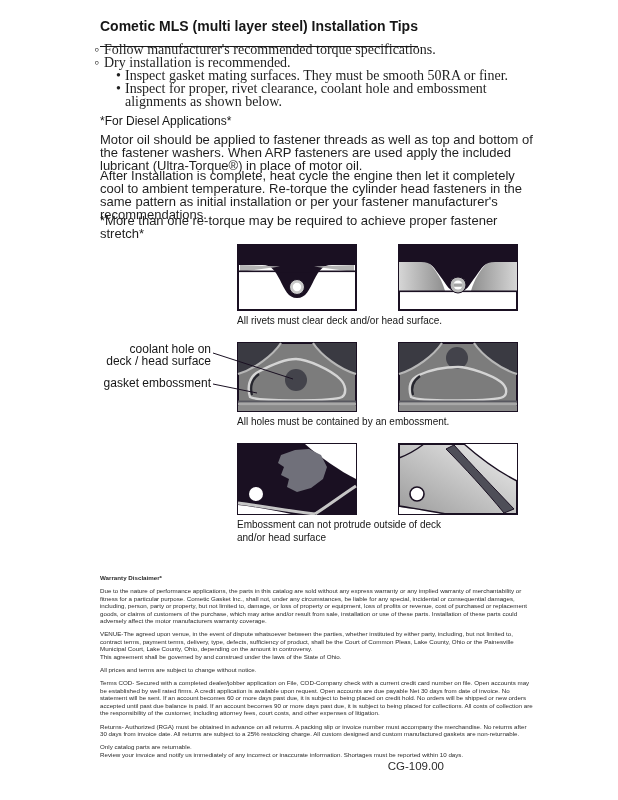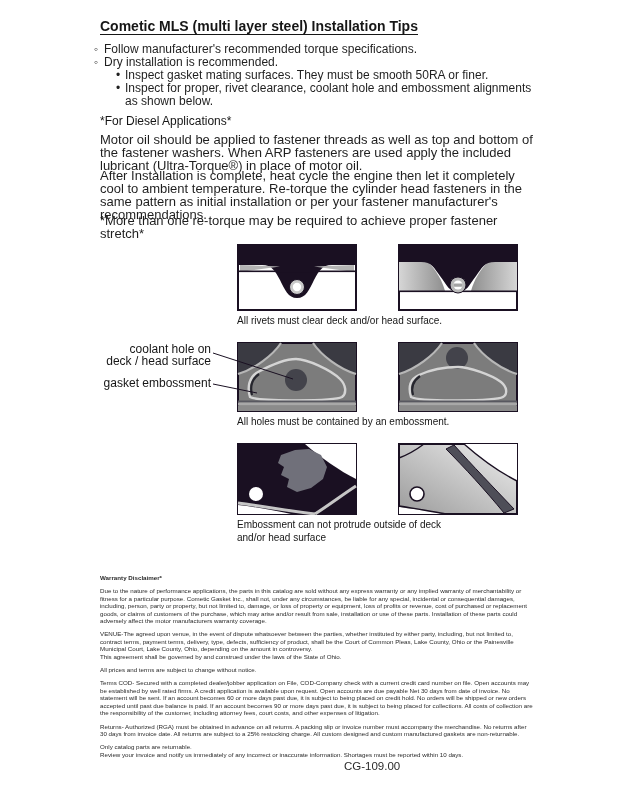--- a/index.html
+++ b/index.html
@@ -1,44 +1,44 @@
 <!DOCTYPE html>
 <html><head>
 <meta charset="utf-8">
 <style>
   html,body{margin:0;padding:0;background:#fff;}
   .page{position:relative;width:618px;height:800px;background:#ffffff;
         font-family:"Liberation Sans",sans-serif;color:#1f1f1f;overflow:hidden;}
   .abs{position:absolute;}
 
   .title{left:100px;top:18px;font-size:14px;font-weight:bold;color:#161616;
-         border-bottom:1.6px solid #161616;padding-bottom:0;}
+         border-bottom:1.6px solid #161616;padding-bottom:12px;}
 
-  .bullets{left:94px;top:43px;width:448px;font-size:12px;line-height:13px;}
+  .bullets{left:94px;top:43px;width:448px;font-size:14px;line-height:13px;font-family:Liberation Serif, serif;}
   .bullet{position:relative;padding-left:10px;}
   .bullet::before{content:"◦";position:absolute;left:0;top:0;}
   .sub{position:relative;padding-left:31px;}
   .sub::before{content:"•";position:absolute;left:22px;top:0;}
 
   .h2{left:100px;top:114px;font-size:12px;font-weight:normal;color:#161616;}
   .para{left:100px;width:438px;font-size:13px;line-height:13px;}
   .p1{top:133px}.p2{top:169px}.note{top:214px}
 
   .dg-label{font-size:13px;width:120px;text-align:center;letter-spacing:.5px;color:#161616;margin-top:13px;}
   .caption{font-size:10px;line-height:13px;color:#161616;}
   .pre{white-space:pre-line;}
   .side-label{width:120px;font-size:12px;line-height:11.5px;text-align:right;
               white-space:pre-line;color:#161616;}
   .fig{display:block;}
 
   .disc{left:100px;top:574px;width:434px;font-size:6.2px;line-height:7.4px;color:#2a2a2a;}
   .disc p{margin:0 0 6px 0;white-space:pre-line;}
   .disc .dh{font-weight:bold;}
 
-  .footer{left:344px;top:760px;width:120px;text-align:left;font-size:11.5px;color:#2b2b2b;}
+  .footer{left:324px;top:760px;width:120px;text-align:right;font-size:11.5px;color:#2b2b2b;}
   .overlay{pointer-events:none;}
 </style>
 </head>
 <body>
 
 <div class="page">
 
   <div class="abs title">Cometic MLS (multi layer steel) Installation Tips</div>
 
   <div class="abs bullets">

